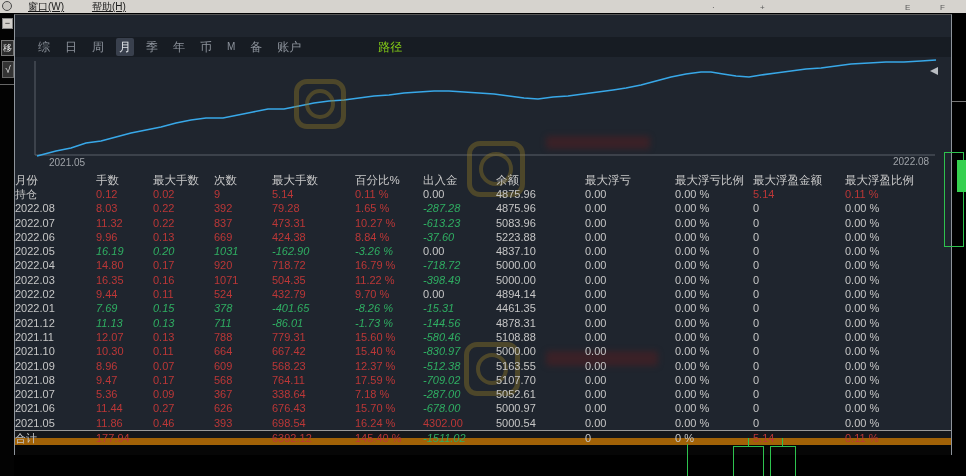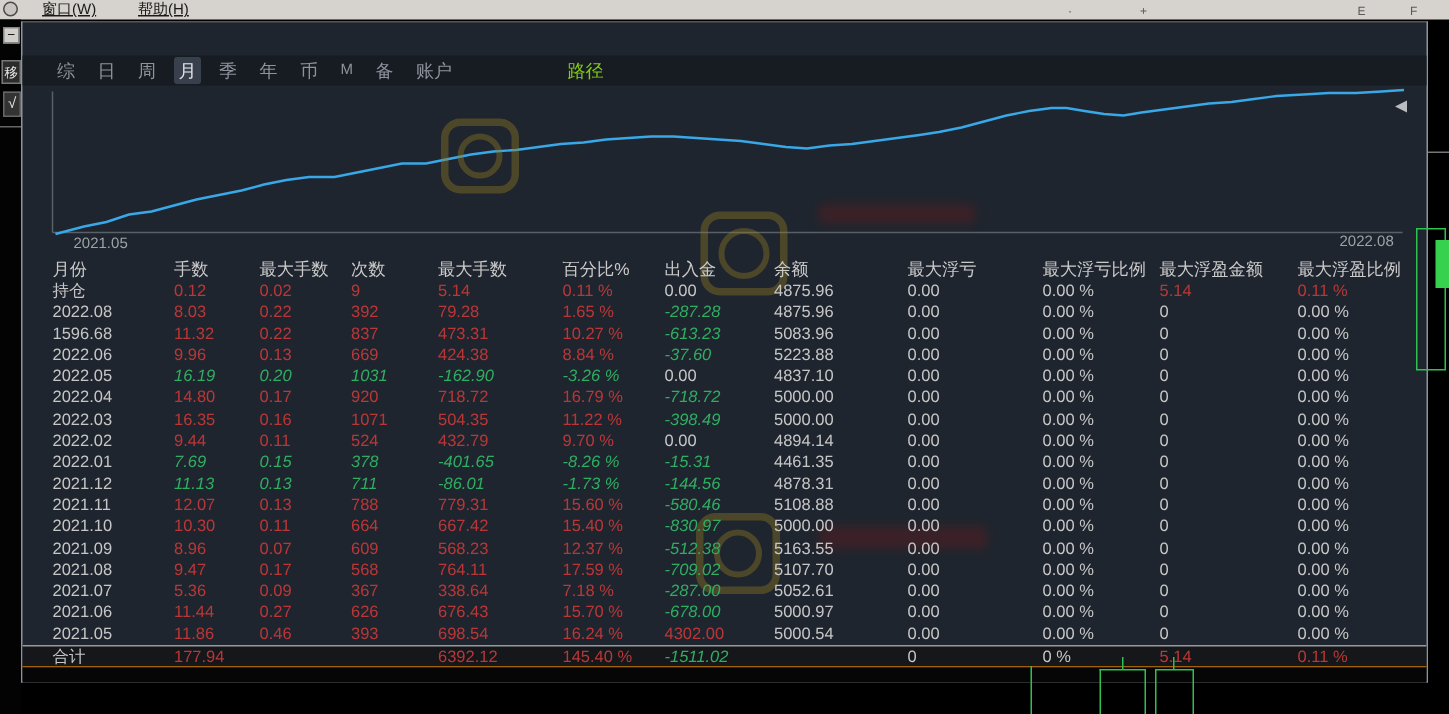--- a/index.html
+++ b/index.html
@@ -50,26 +50,26 @@
   .wm1 { left:279px; top:64px;  width:52px; height:50px; } .wm1 .ball { width:30px; height:30px; }
   .wm2 { left:452px; top:126px; width:58px; height:56px; } .wm2 .ball { width:34px; height:34px; }
   .wm3 { left:449px; top:327px; width:56px; height:54px; } .wm3 .ball { width:32px; height:32px; }
   .wm-red { position:absolute; background:rgba(118,24,24,0.32); filter:blur(3px); border-radius:3px; }
   .wmr1 { left:531px; top:121px; width:104px; height:13px; }
   .wmr2 { left:531px; top:336px; width:112px; height:15px; }
 
   
   .table { position:absolute; left:0; top:158px; width:100%; }
   .trow { display:grid; grid-template-columns:81px 57px 61px 58px 83px 68px 73px 89px 90px 78px 92px 1fr;
-          padding-left:20px; height:14.3px; line-height:14.3px; font-size:11px; white-space:nowrap; }
+          padding-left:0; height:14.3px; line-height:14.3px; font-size:11px; white-space:nowrap; }
   .thead { height:14px; line-height:14px; color:#cacaca; font-size:11.5px; }
   .cell { overflow:visible; }
   .c-red { color:#bb3737; } .c-green { color:#2fae62;font-style:italic; } .c-gray { color:#c6c6c6; }
   .lbl { color:#c6c6c6; }
-  .trow.total { background:#15171b; border-top:1px solid #9a9a9a; border-bottom:1px solid #a16207; height:15px; line-height:14px; }
+  .trow.total { background:#15171b; border-top:1px solid #9a9a9a; border-bottom:7px solid #a16207; height:15px; line-height:14px; }
   .under-table { position:absolute; left:0; top:430px; width:100%; height:10px; background:#060606; }
 
   
   .art { position:absolute; background:#2ec24e; }
   .a-vline { left:687px; top:444px; width:1px; height:32px; }
   .a-b1h { left:733px; top:446px; width:31px; height:1px; }
   .a-b1l { left:733px; top:446px; width:1px; height:30px; }
   .a-b1r { left:763px; top:446px; width:1px; height:30px; }
   .a-b1t { left:748px; top:438px; width:1px; height:8px; }
   .a-b2h { left:770px; top:446px; width:26px; height:1px; }
@@ -181,21 +181,21 @@
           <div class="cell c-red">79.28</div>
           <div class="cell c-red">1.65 %</div>
           <div class="cell c-green">-287.28</div>
           <div class="cell c-gray">4875.96</div>
           <div class="cell c-gray">0.00</div>
           <div class="cell c-gray">0.00 %</div>
           <div class="cell c-gray">0</div>
           <div class="cell c-gray">0.00 %</div>
         </div>
         <div class="trow">
-          <div class="cell lbl">1596.68</div>
+          <div class="cell lbl">2022.07</div>
           <div class="cell c-red">11.32</div>
           <div class="cell c-red">0.22</div>
           <div class="cell c-red">837</div>
           <div class="cell c-red">473.31</div>
           <div class="cell c-red">10.27 %</div>
           <div class="cell c-green">-613.23</div>
           <div class="cell c-gray">5083.96</div>
           <div class="cell c-gray">0.00</div>
           <div class="cell c-gray">0.00 %</div>
           <div class="cell c-gray">0</div>

